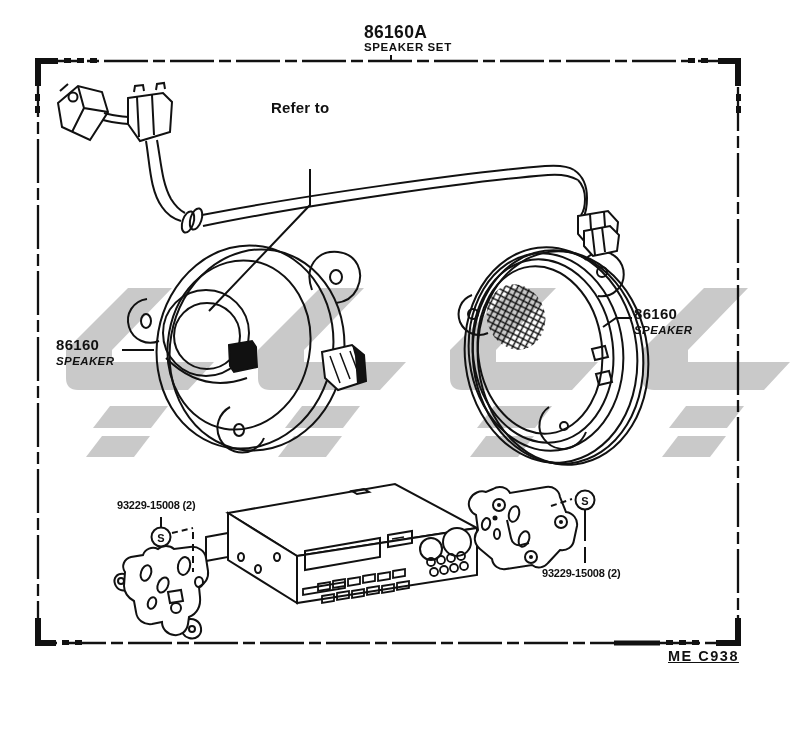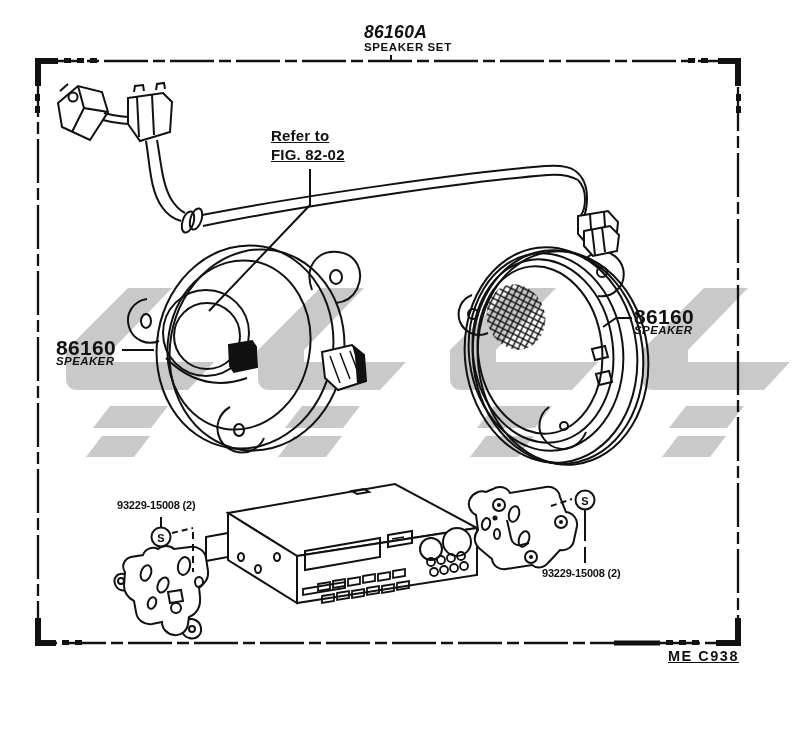--- a/index.html
+++ b/index.html
@@ -11,21 +11,21 @@
   .stage{
     position:relative;
     width:792px;height:742px;
     background:var(--bg);
     font-family:"Liberation Sans", sans-serif;
     color:var(--line);
     overflow:hidden;
   }
   .stage svg{position:absolute;left:0;top:0;}
   .lbl{position:absolute;font-weight:700;white-space:nowrap;line-height:1;}
-  .part-big{font-size:21px;letter-spacing:.3px;}
+  .part-big{font-size:15px;letter-spacing:.3px;}
   .part-sub{font-size:11.5px;letter-spacing:.4px;font-style:italic;}
   .title-big{font-size:17.5px;letter-spacing:.3px;}
   .title-sub{font-size:11.5px;letter-spacing:.6px;text-align:right;}
   .refer{font-size:15px;line-height:19px;letter-spacing:.2px;}
   .pnum{font-size:11px;letter-spacing:-0.2px;}
   .footer-code{font-size:14.5px;letter-spacing:1.5px;}
   .s-letter{
     position:absolute;width:18px;text-align:center;
     font-size:11px;font-weight:700;
   }
@@ -224,26 +224,25 @@
       <path d="M193,532 V572" stroke-dasharray="7 5"></path>
       <circle cx="161" cy="537" r="9.5" fill="#fff"></circle>
     </g>
     <g stroke="var(--line)" stroke-width="2" fill="none">
       <path d="M551,506 L572,499" stroke-dasharray="6 4"></path>
       <path d="M585,510 V541 M585,547 V563"></path>
       <circle cx="585" cy="500" r="9.5" fill="#fff"></circle>
     </g>
   </svg>
 
-  <div class="lbl title-big" style="left:364px;top:24px;font-style:italic;">86160A</div>
+  <div class="lbl title-big" style="left:364px;top:24px;">86160A</div>
   <div class="lbl title-sub" style="left:364px;top:42px;">SPEAKER SET</div>
 
-  <div class="lbl refer" style="left:271px;top:126px;text-decoration:underline;">
+  <div class="lbl refer" style="left:271px;top:98px;">
     <div>Refer to</div>
-    <div>FIG. 82-02</div>
   </div>
 
   <div class="lbl part-big" style="left:56px;top:337px;">86160</div>
   <div class="lbl part-sub" style="left:56px;top:356px;">SPEAKER</div>
 
   <div class="lbl part-big" style="left:634px;top:306px;">86160</div>
   <div class="lbl part-sub" style="left:634px;top:325px;">SPEAKER</div>
 
   <div class="lbl pnum" style="left:117px;top:500px;">93229-15008 (2)</div>
   <div class="lbl pnum" style="left:542px;top:568px;">93229-15008 (2)</div>

